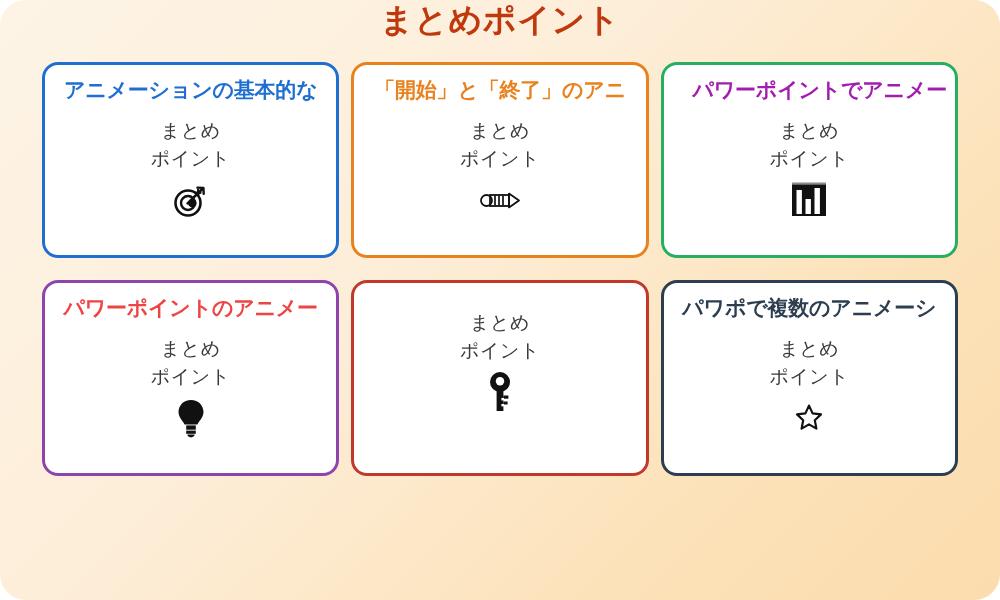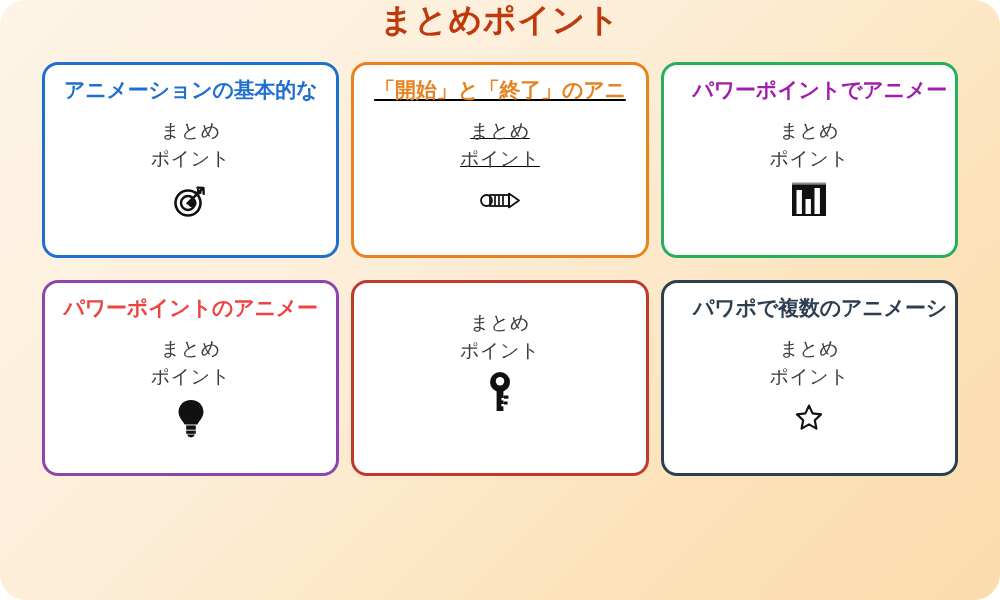--- a/index.html
+++ b/index.html
@@ -114,21 +114,21 @@
             <circle cx="17" cy="23" r="12.5" stroke="#111" stroke-width="2.6"></circle>
             <circle cx="17" cy="23" r="7" stroke="#111" stroke-width="2.4"></circle>
             <path d="M17 23 a4.3 4.3 0 1 0 4.2 -4.2" fill="#111"></path>
             <path d="M16.6 23.4 L31 9.3" stroke="#111" stroke-width="2.6" stroke-linecap="round"></path>
             <path d="M26.4 7.6 L32.4 7.9 L32.7 13.9" stroke="#111" stroke-width="2.4" fill="none" stroke-linecap="round" stroke-linejoin="round"></path>
             <path d="M24.2 12.5 L29.5 12.8" stroke="#111" stroke-width="2.2" stroke-linecap="round"></path>
             <path d="M27.1 9.6 L27.4 14.9" stroke="#111" stroke-width="2.2" stroke-linecap="round"></path>
           </svg>
         </div>
       </div>
-      <div class="card" style="border-color: rgb(232, 130, 30); text-decoration: underline;">
+      <div class="card" style="border-color: rgb(232, 130, 30);">
         <div class="card-title" style="color: rgb(232, 130, 30);">「開始」と「終了」のアニ</div>
         <div class="card-body">
           <div>まとめ</div>
           <div>ポイント</div>
         </div>
         <div class="card-icon">
           <svg width="46" height="24" viewBox="0 0 46 24" fill="none">
             <rect x="4" y="7" width="11" height="11" rx="5.5" stroke="#111" stroke-width="1.8"></rect>
             <rect x="13" y="7" width="19" height="11" stroke="#111" stroke-width="1.8"></rect>
             <path d="M18 7.6 V17.4 M22 7.6 V17.4 M26 7.6 V17.4" stroke="#111" stroke-width="1.7"></path>
@@ -178,21 +178,21 @@
             <circle cx="13" cy="10.2" r="4.2" fill="#ffffff"></circle>
             <rect x="9.6" y="18" width="6.8" height="22" fill="#111"></rect>
             <rect x="16.4" y="24.5" width="5" height="3.2" fill="#111"></rect>
             <rect x="16.4" y="30.5" width="4.2" height="3" fill="#111"></rect>
             <rect x="14.4" y="27" width="2.6" height="2.4" fill="#ffffff"></rect>
             <rect x="14.4" y="33" width="2.6" height="2.4" fill="#ffffff"></rect>
           </svg>
         </div>
       </div>
       <div class="card" style="border-color: rgb(44, 62, 80);">
-        <div class="card-title" style="color: rgb(44, 62, 80); text-align: right;">パワポで複数のアニメーシ</div>
+        <div class="card-title" style="color: rgb(44, 62, 80);">パワポで複数のアニメーシ</div>
         <div class="card-body">
           <div>まとめ</div>
           <div>ポイント</div>
         </div>
         <div class="card-icon">
           <svg width="30" height="30" viewBox="0 0 30 30" fill="none">
             <path d="M15 2.6 L18.6 10.4 L27 11.4 L20.8 17.2 L22.4 25.6 L15 21.4 L7.6 25.6 L9.2 17.2 L3 11.4 L11.4 10.4 Z" stroke="#111" stroke-width="2.2" stroke-linejoin="round" fill="none"></path>
           </svg>
         </div>
       </div>

